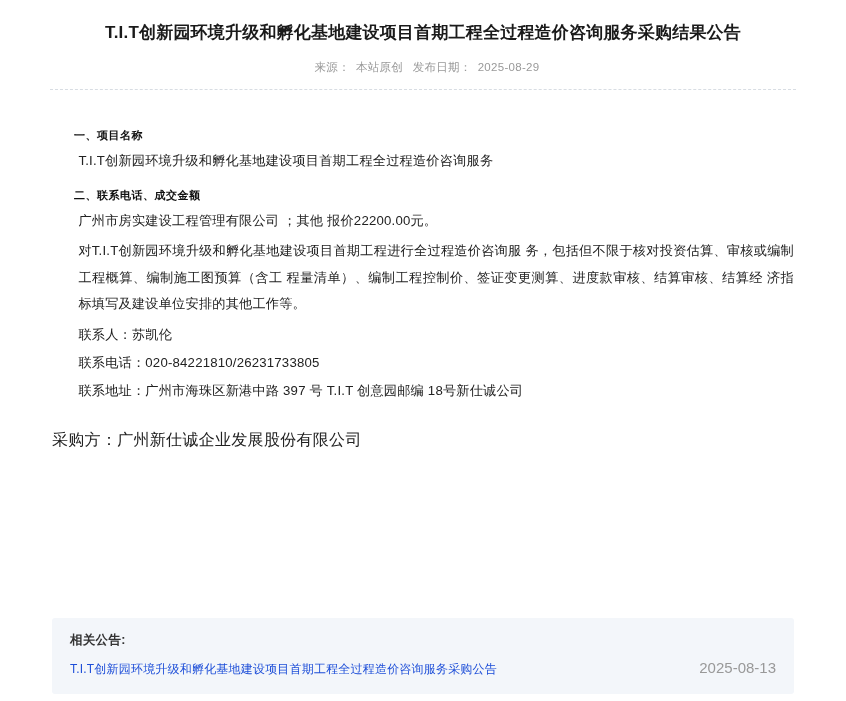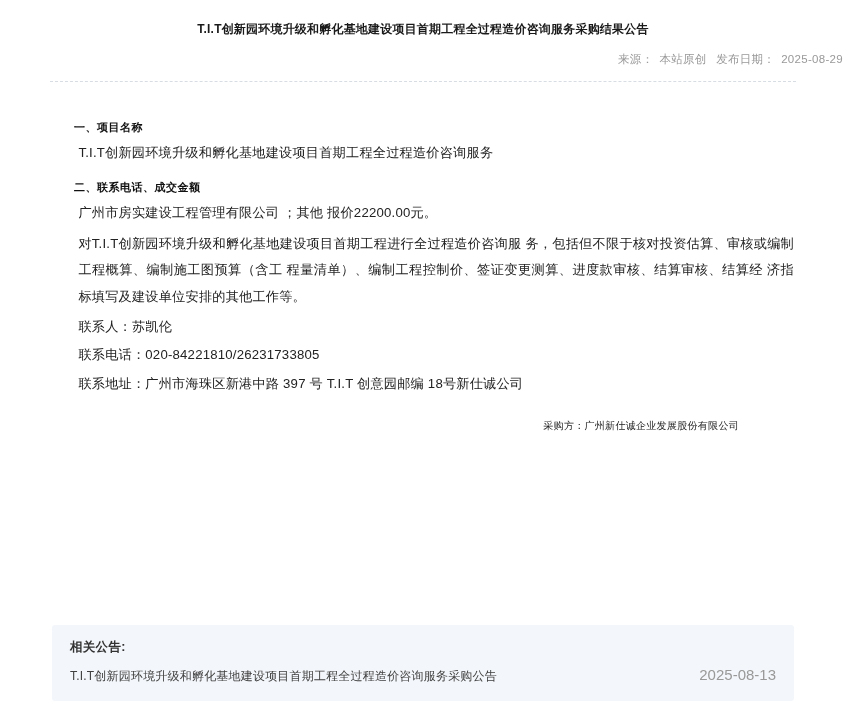--- a/index.html
+++ b/index.html
@@ -16,29 +16,29 @@
   .page {
     width: 846px;
     height: 701px;
     background: #ffffff;
     box-sizing: border-box;
     padding: 0;
     position: relative;
   }
   .doc-title {
     text-align: center;
-    font-size: 12px;
+    font-size: 17px;
     font-weight: bold;
     color: #1a1a1a;
     padding: 20px 60px 0 60px;
     line-height: 1.5;
     letter-spacing: 0.2px;
   }
   .meta-row {
-    text-align: right;
+    text-align: center;
     font-size: 11.5px;
     color: #999999;
     padding: 14px 0 0 8px;
     letter-spacing: 0.3px;
   }
   .meta-row span { margin: 0 3px; }
   .divider {
     border-top: 1px dashed #d8dde3;
     margin: 14px 50px 0 50px;
     height: 0;
@@ -68,58 +68,58 @@
     padding-left: 2em;
     text-align: justify;
     letter-spacing: 0.2px;
   }
   .contact-line {
     margin: 0 0 2px 0;
     padding-left: 2em;
     letter-spacing: 0.2px;
   }
   .signature {
-    text-align: right;
+    text-align: left;
     padding: 16px 55px 0 0;
     letter-spacing: 0.3px;
-    font-size: 10px;
+    font-size: 16px;
     line-height: 2.1;
   }
   .sig-date {
     text-align: right;
     padding: 0 55px 0 0;
     letter-spacing: 0.3px;
     font-size: 13.2px;
     line-height: 2.1;
   }
   .related-box {
     position: absolute;
     left: 52px;
     right: 52px;
-    bottom: 0;
+    bottom: 7px;
     background: #f3f6fa;
     border-radius: 3px;
     padding: 14px 18px 16px 18px;
     box-sizing: border-box;
   }
   .related-title {
     font-size: 12.5px;
     font-weight: bold;
     color: #333333;
     margin-bottom: 10px;
     letter-spacing: 0.3px;
   }
   .related-item {
     display: flex;
     justify-content: space-between;
     align-items: baseline;
     font-size: 12px;
   }
   .related-link {
-    color: #404040;
+    color: #1d4ed8;
     text-decoration: none;
     letter-spacing: 0.2px;
   }
   .related-date {
     color: #999999;
     font-size: 15px;
     white-space: nowrap;
     padding-left: 12px;
   }
 </style>

